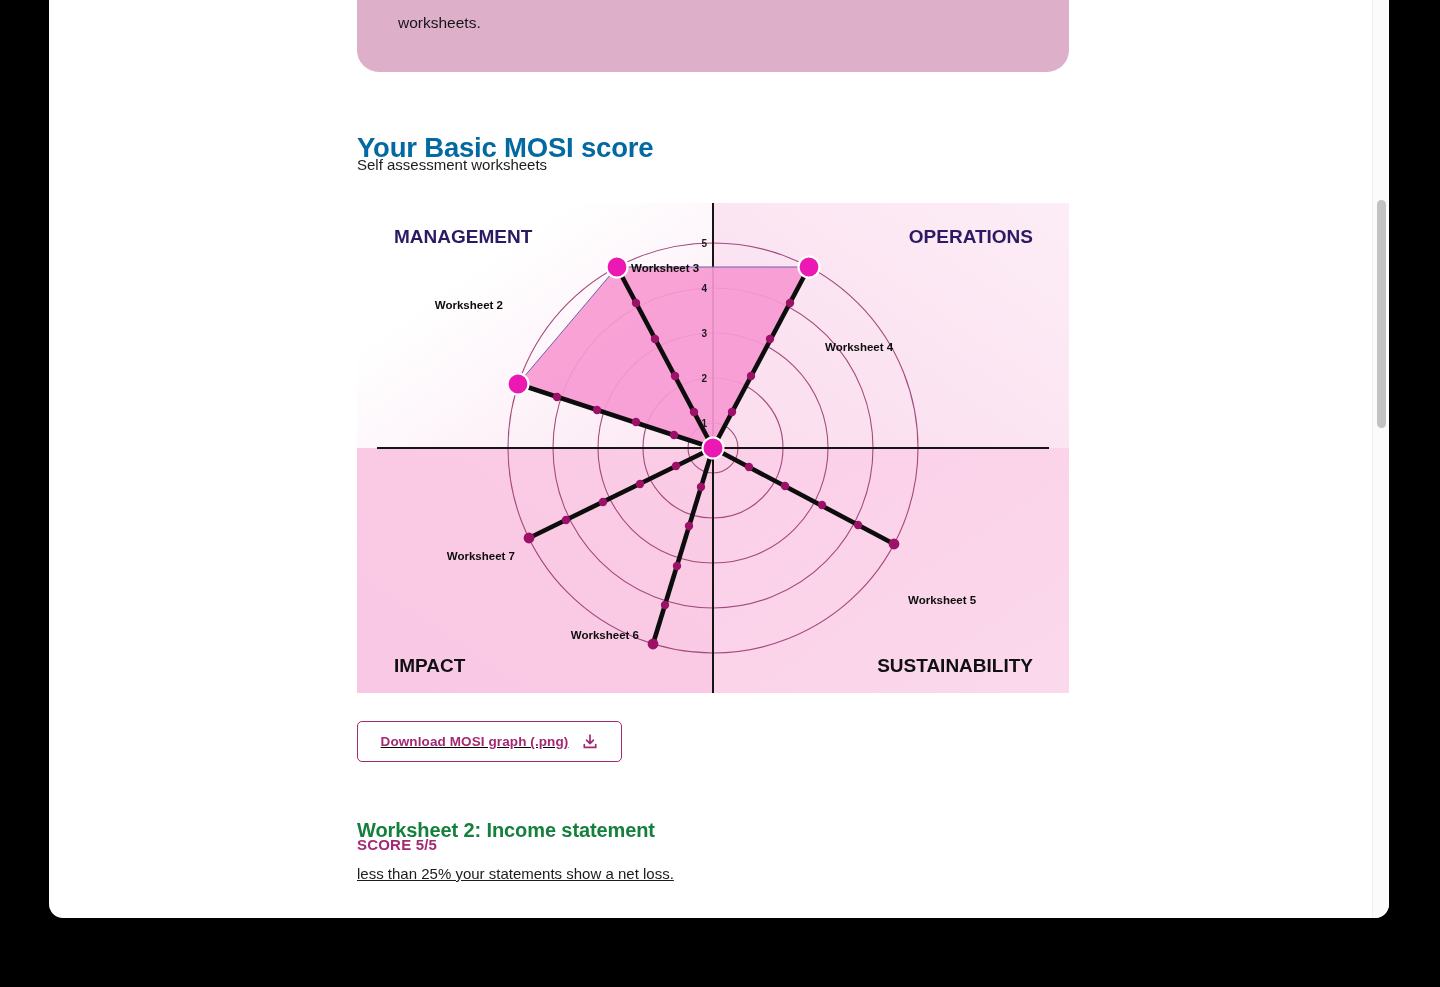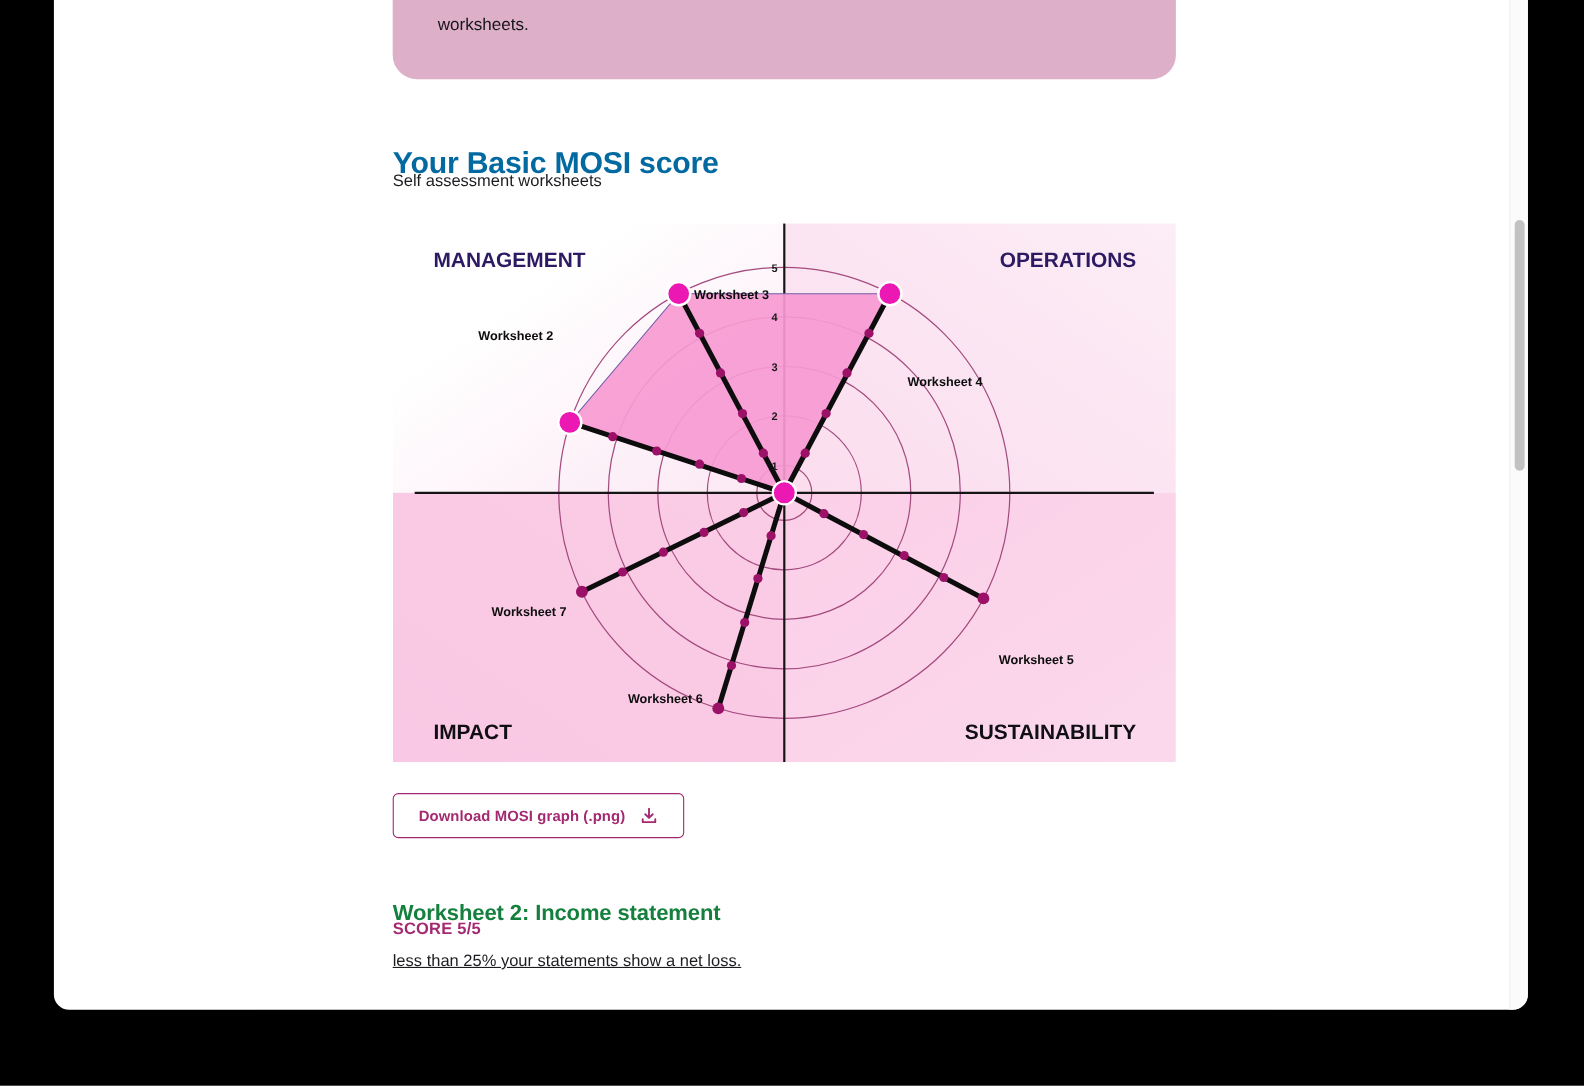--- a/index.html
+++ b/index.html
@@ -58,20 +58,21 @@
   }
   .chart-svg{display:block;}
 
   
   .download-btn{
     position:absolute;left:0;top:721px;
     display:flex;align-items:center;justify-content:center;gap:14px;
     width:263px;height:39px;
     background:#ffffff;border:1.4px solid #a32a72;border-radius:5px;
     cursor:pointer;
+    text-decoration:underline;
   }
   .download-label{font-size:13.5px;font-weight:bold;color:#a32a72;letter-spacing:0.1px;}
   .download-icon{width:16px;height:16px;display:block;}
 
   
   .ws-title{
     position:absolute;top:802px;left:0;
     font-size:20px;font-weight:bold;color:#15803d;letter-spacing:-0.1px;text-align:center;
   }
   .ws-score{

